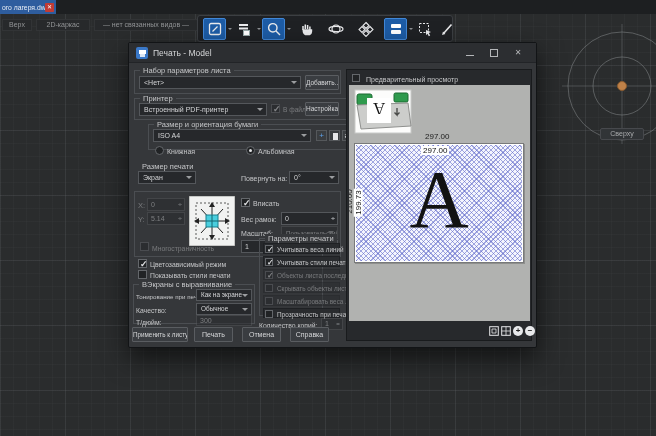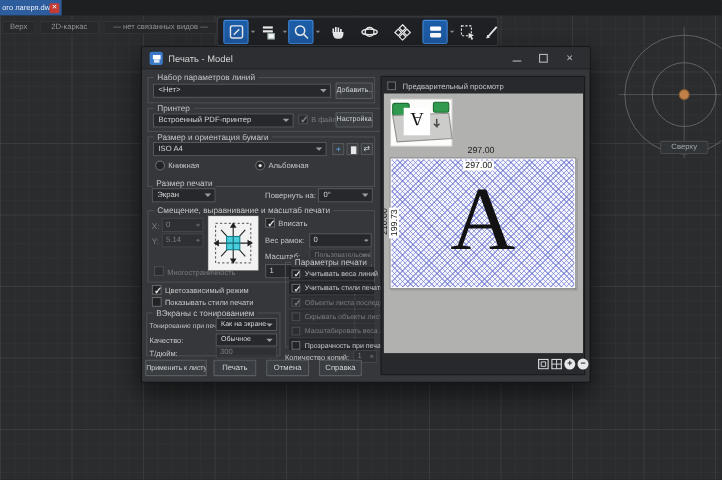--- a/index.html
+++ b/index.html
@@ -135,55 +135,54 @@
       <span class="abs" style="left:330px;top:2px;width:22px;height:16px">
           <span class="abs" style="left:7px;top:10px;width:8px;height:1px;background:#b5b7b9"></span>
         </span>
       <span class="abs" style="left:354px;top:2px;width:22px;height:16px">
           <span class="abs" style="left:7px;top:4px;width:8px;height:8px;border:1px solid #b5b7b9"></span>
         </span>
       <span class="abs" style="left:378px;top:2px;width:22px;height:16px;color:#b5b7b9;font-size:8px;line-height:16px;text-align:center">✕</span>
     </div>
 
     <div class="grp" style="left:5px;top:27px;width:207px;height:24px">
-      <span class="glabel">Набор параметров линий</span>
+      <span class="glabel">Набор параметров листа</span>
       <div class="dd" style="left:4px;top:5px;width:162px">&lt;Нет&gt;</div>
       <div class="btn" style="left:170px;top:4px;width:34px;font-size:6.5px">Добавить...</div>
     </div>
 
     <div class="grp" style="left:5px;top:55px;width:228px;height:22px">
       <span class="glabel">Принтер</span>
       <div class="dd" style="left:4px;top:4px;width:128px">Встроенный PDF-принтер</div>
       <span class="cb dis on" style="left:136px;top:5px;width:9px;height:9px"></span>
       <span class="tx dis" style="left:148px;top:6px;font-size:6.6px">В файл</span>
       <div class="btn" style="left:170px;top:3px;width:34px;font-size:6.5px;height:14px;line-height:12px">Настройка...</div>
     </div>
 
-    <div class="grp" style="left:5px;top:81px;width:207px;height:46px">
+    <div class="grp" style="left:19px;top:81px;width:207px;height:26px">
       <span class="glabel">Размер и ориентация бумаги</span>
       <div class="dd" style="left:4px;top:4px;width:158px">ISO A4</div>
       <span class="abs" style="left:167px;top:5px;width:11px;height:11px;background:#3a3d40;border:1px solid #55585b;color:#5fa3ea;font-size:8px;line-height:9px;text-align:center">+</span>
       <span class="abs" style="left:180px;top:5px;width:11px;height:11px;background:#3a3d40;border:1px solid #55585b">
           <span class="abs" style="left:2.5px;top:1.5px;width:5px;height:7px;background:#e6e7e9"></span>
         </span>
       <span class="abs" style="left:193px;top:5px;width:11px;height:11px;background:#3a3d40;border:1px solid #55585b;color:#d8d9db;font-size:7px;line-height:10px;text-align:center">⇄</span>
       <span class="rad" style="left:6px;top:21px"></span>
       <span class="tx" style="left:18px;top:22px;font-size:7px">Книжная</span>
       <span class="rad on" style="left:97px;top:21px"></span>
       <span class="tx" style="left:109px;top:22px;font-size:7px">Альбомная</span>
     </div>
 
     <div class="grp" style="left:5px;top:100px;width:207px;height:20px;border-color:transparent"></div>
     <span class="glabel" style="left:10px;top:119px">Размер печати</span>
     <div class="dd" style="left:9px;top:128px;width:58px">Экран</div>
     <span class="tx" style="left:112px;top:131px;font-size:7px">Повернуть на:</span>
     <div class="dd" style="left:160px;top:128px;width:50px">0°</div>
 
     <div class="grp" style="left:5px;top:148px;width:207px;height:66px">
-      <span class="glabel">Смещение, выравнивание и масштаб печати</span>
       <span class="tx dis" style="left:3px;top:9px">X:</span>
       <div class="inp spin dis" style="left:12px;top:6px;width:38px">0</div>
       <span class="tx dis" style="left:3px;top:23px">Y:</span>
       <div class="inp spin dis" style="left:12px;top:20px;width:38px">5.14</div>
       <svg class="abs" style="left:54px;top:4px" width="46" height="50" viewBox="0 0 46 50">
         <rect x="0" y="0" width="46" height="50" fill="#f1f2f1" stroke="#9a9b99"></rect>
         <rect x="7" y="7" width="32" height="36" fill="none" stroke="#333" stroke-width="0.8" stroke-dasharray="2 2"></rect>
         <g stroke="#222" stroke-width="1">
           <line x1="23" y1="25" x2="23" y2="10"></line>
             <line x1="23" y1="25" x2="23" y2="40"></line>
@@ -212,21 +211,21 @@
       <span class="cb dis" style="left:5px;top:50px;width:9px;height:9px"></span>
       <span class="tx dis" style="left:17px;top:52px;font-size:6.8px">Многостраничность</span>
     </div>
 
     <span class="cb on" style="left:9px;top:216px;width:9px;height:9px"></span>
     <span class="tx" style="left:21px;top:217px;font-size:6.8px">Цветозависимый режим</span>
     <span class="cb" style="left:9px;top:227px;width:9px;height:9px"></span>
     <span class="tx" style="left:21px;top:228px;font-size:6.8px">Показывать стили печати</span>
 
     <div class="grp" style="left:4px;top:241px;width:122px;height:40px">
-      <span class="glabel">ВЭкраны с тонированием</span>
+      <span class="glabel">ВЭкраны с выравнивание</span>
       <span class="tx" style="left:2px;top:7px;font-size:6.2px">Тонирование при печат</span>
       <div class="dd" style="left:62px;top:4px;width:56px;height:12px;line-height:10px;font-size:6.4px">Как на экране</div>
       <span class="tx" style="left:2px;top:21px;font-size:6.8px">Качество:</span>
       <div class="dd" style="left:62px;top:18px;width:56px;height:12px;line-height:10px;font-size:6.4px">Обычное</div>
       <span class="tx" style="left:2px;top:33px;font-size:6.8px">Т/дюйм:</span>
       <div class="inp dis" style="left:62px;top:30px;width:56px;height:11px;line-height:9px">300</div>
     </div>
 
     <div class="grp" style="left:130px;top:195px;width:64px;height:78px">
       <span class="glabel">Параметры печати</span>

